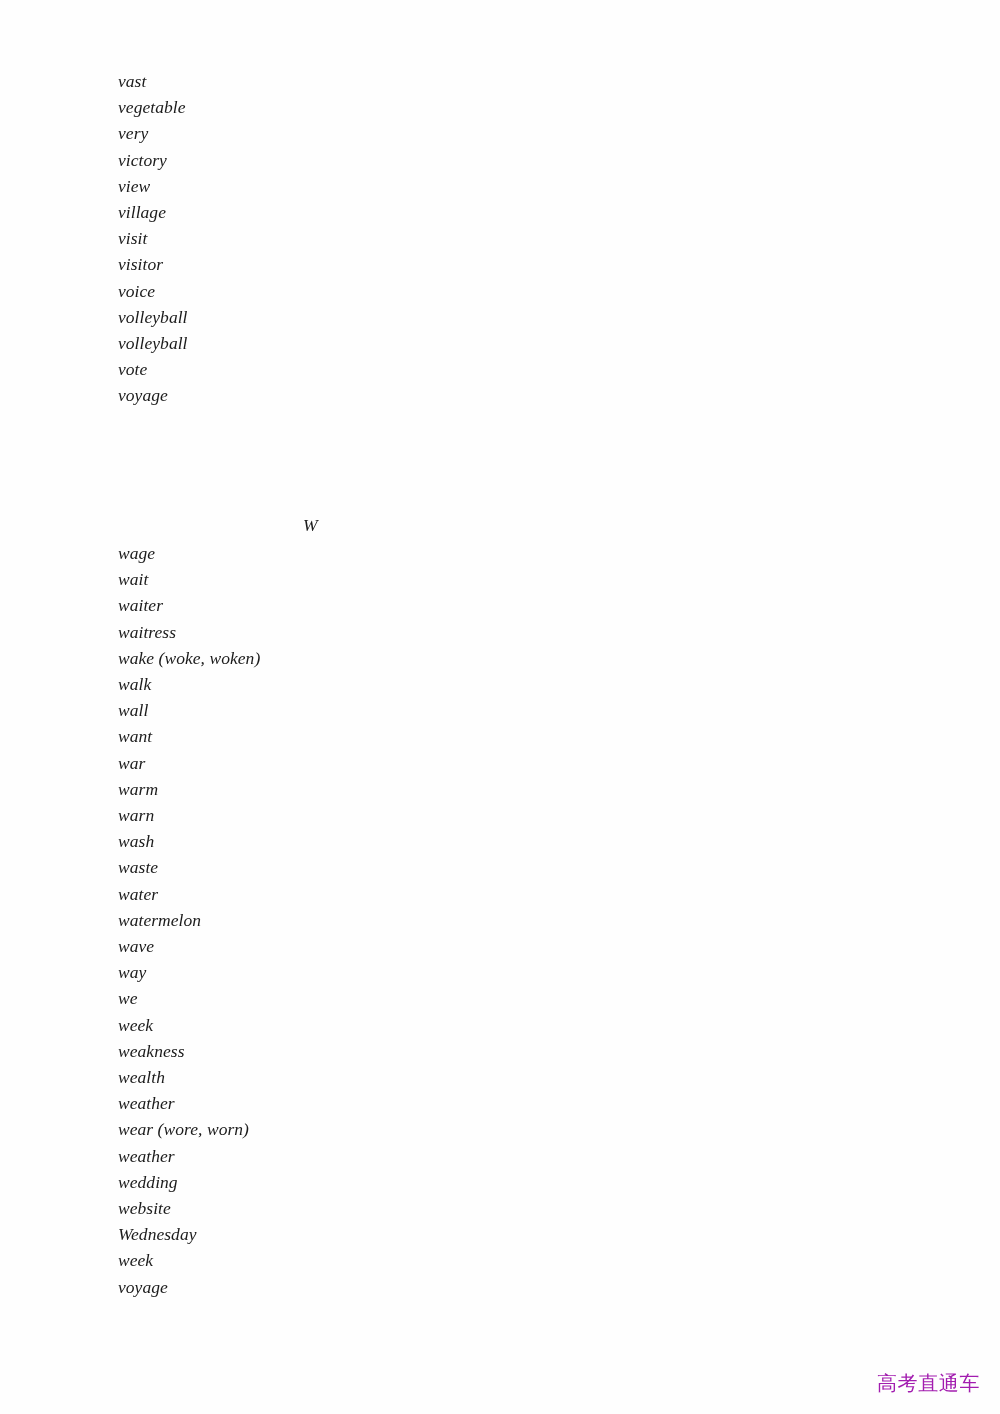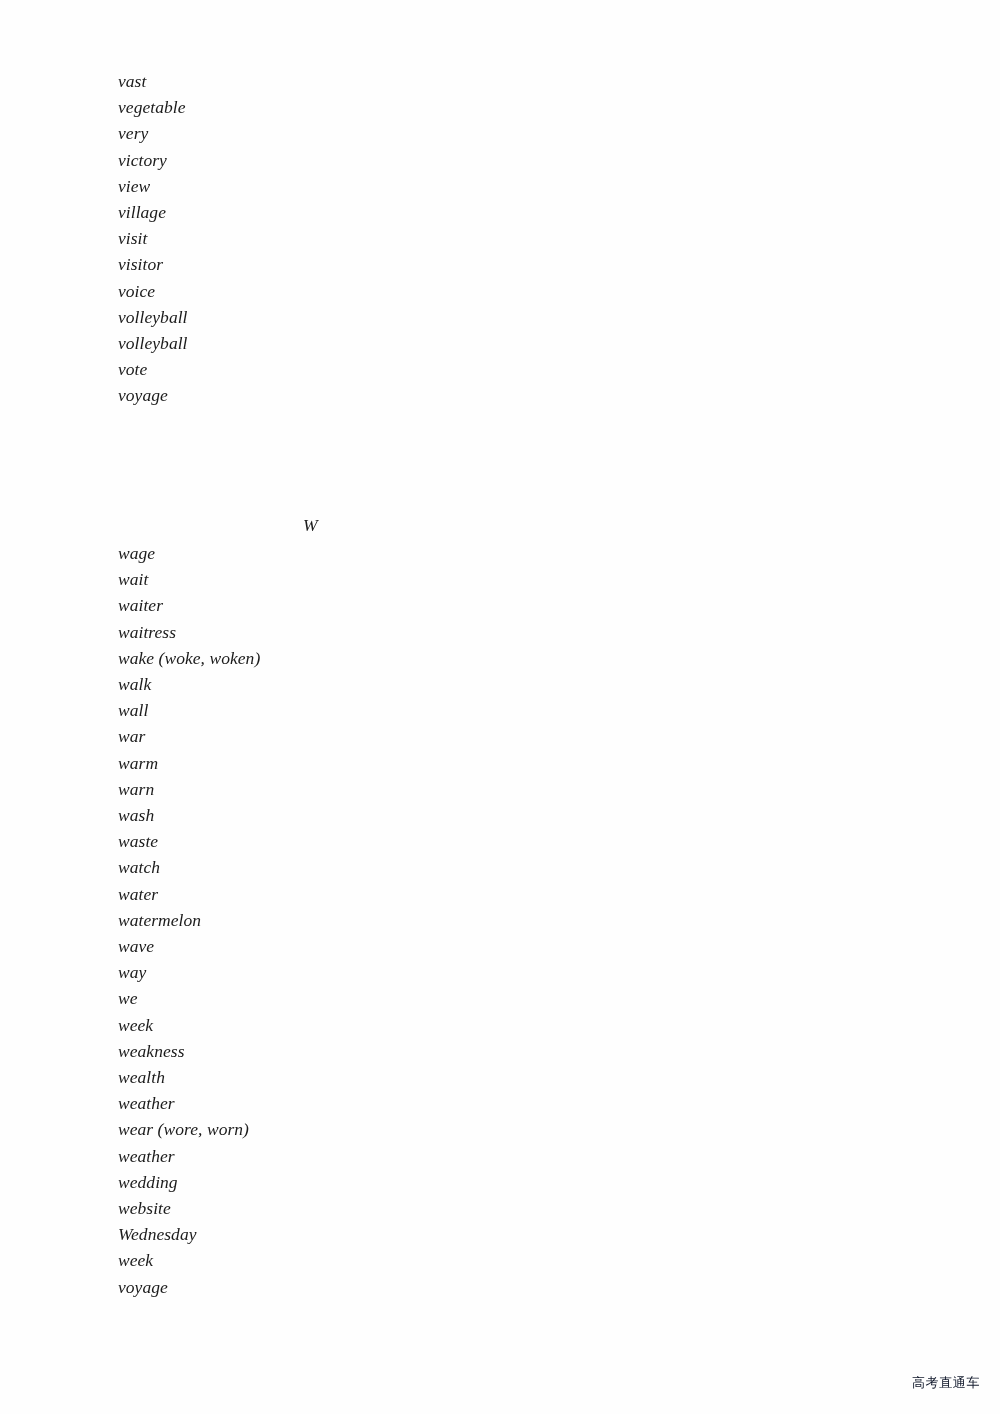--- a/index.html
+++ b/index.html
@@ -55,23 +55,23 @@
     color: #1b1b1b;
     white-space: nowrap;
     letter-spacing: 0.05px;
     font-weight: 400;
   }
   .watermark {
     position: absolute;
     right: 20px;
     bottom: 22px;
     font-family: "DejaVu Sans", "Liberation Sans", sans-serif;
-    font-size: 13px;
+    font-size: 20px;
     line-height: 18px;
-    color: #0f172a;
+    color: #a21caf;
     letter-spacing: 0.6px;
     white-space: nowrap;
     user-select: none;
   }
 </style>
 </head>
 <body>
 
 <div class="page">
 
@@ -98,26 +98,26 @@
     <div class="section" id="section-w">
       <div class="section-heading">W</div>
       <ul class="word-list">
           <li class="word-item">wage</li>
           <li class="word-item">wait</li>
           <li class="word-item">waiter</li>
           <li class="word-item">waitress</li>
           <li class="word-item">wake (woke, woken)</li>
           <li class="word-item">walk</li>
           <li class="word-item">wall</li>
+          <li class="word-item">want</li>
           <li class="word-item">war</li>
           <li class="word-item">warm</li>
           <li class="word-item">warn</li>
           <li class="word-item">wash</li>
           <li class="word-item">waste</li>
-          <li class="word-item">watch</li>
           <li class="word-item">water</li>
           <li class="word-item">watermelon</li>
           <li class="word-item">wave</li>
           <li class="word-item">way</li>
           <li class="word-item">we</li>
           <li class="word-item">week</li>
           <li class="word-item">weakness</li>
           <li class="word-item">wealth</li>
           <li class="word-item">weather</li>
           <li class="word-item">wear (wore, worn)</li>

